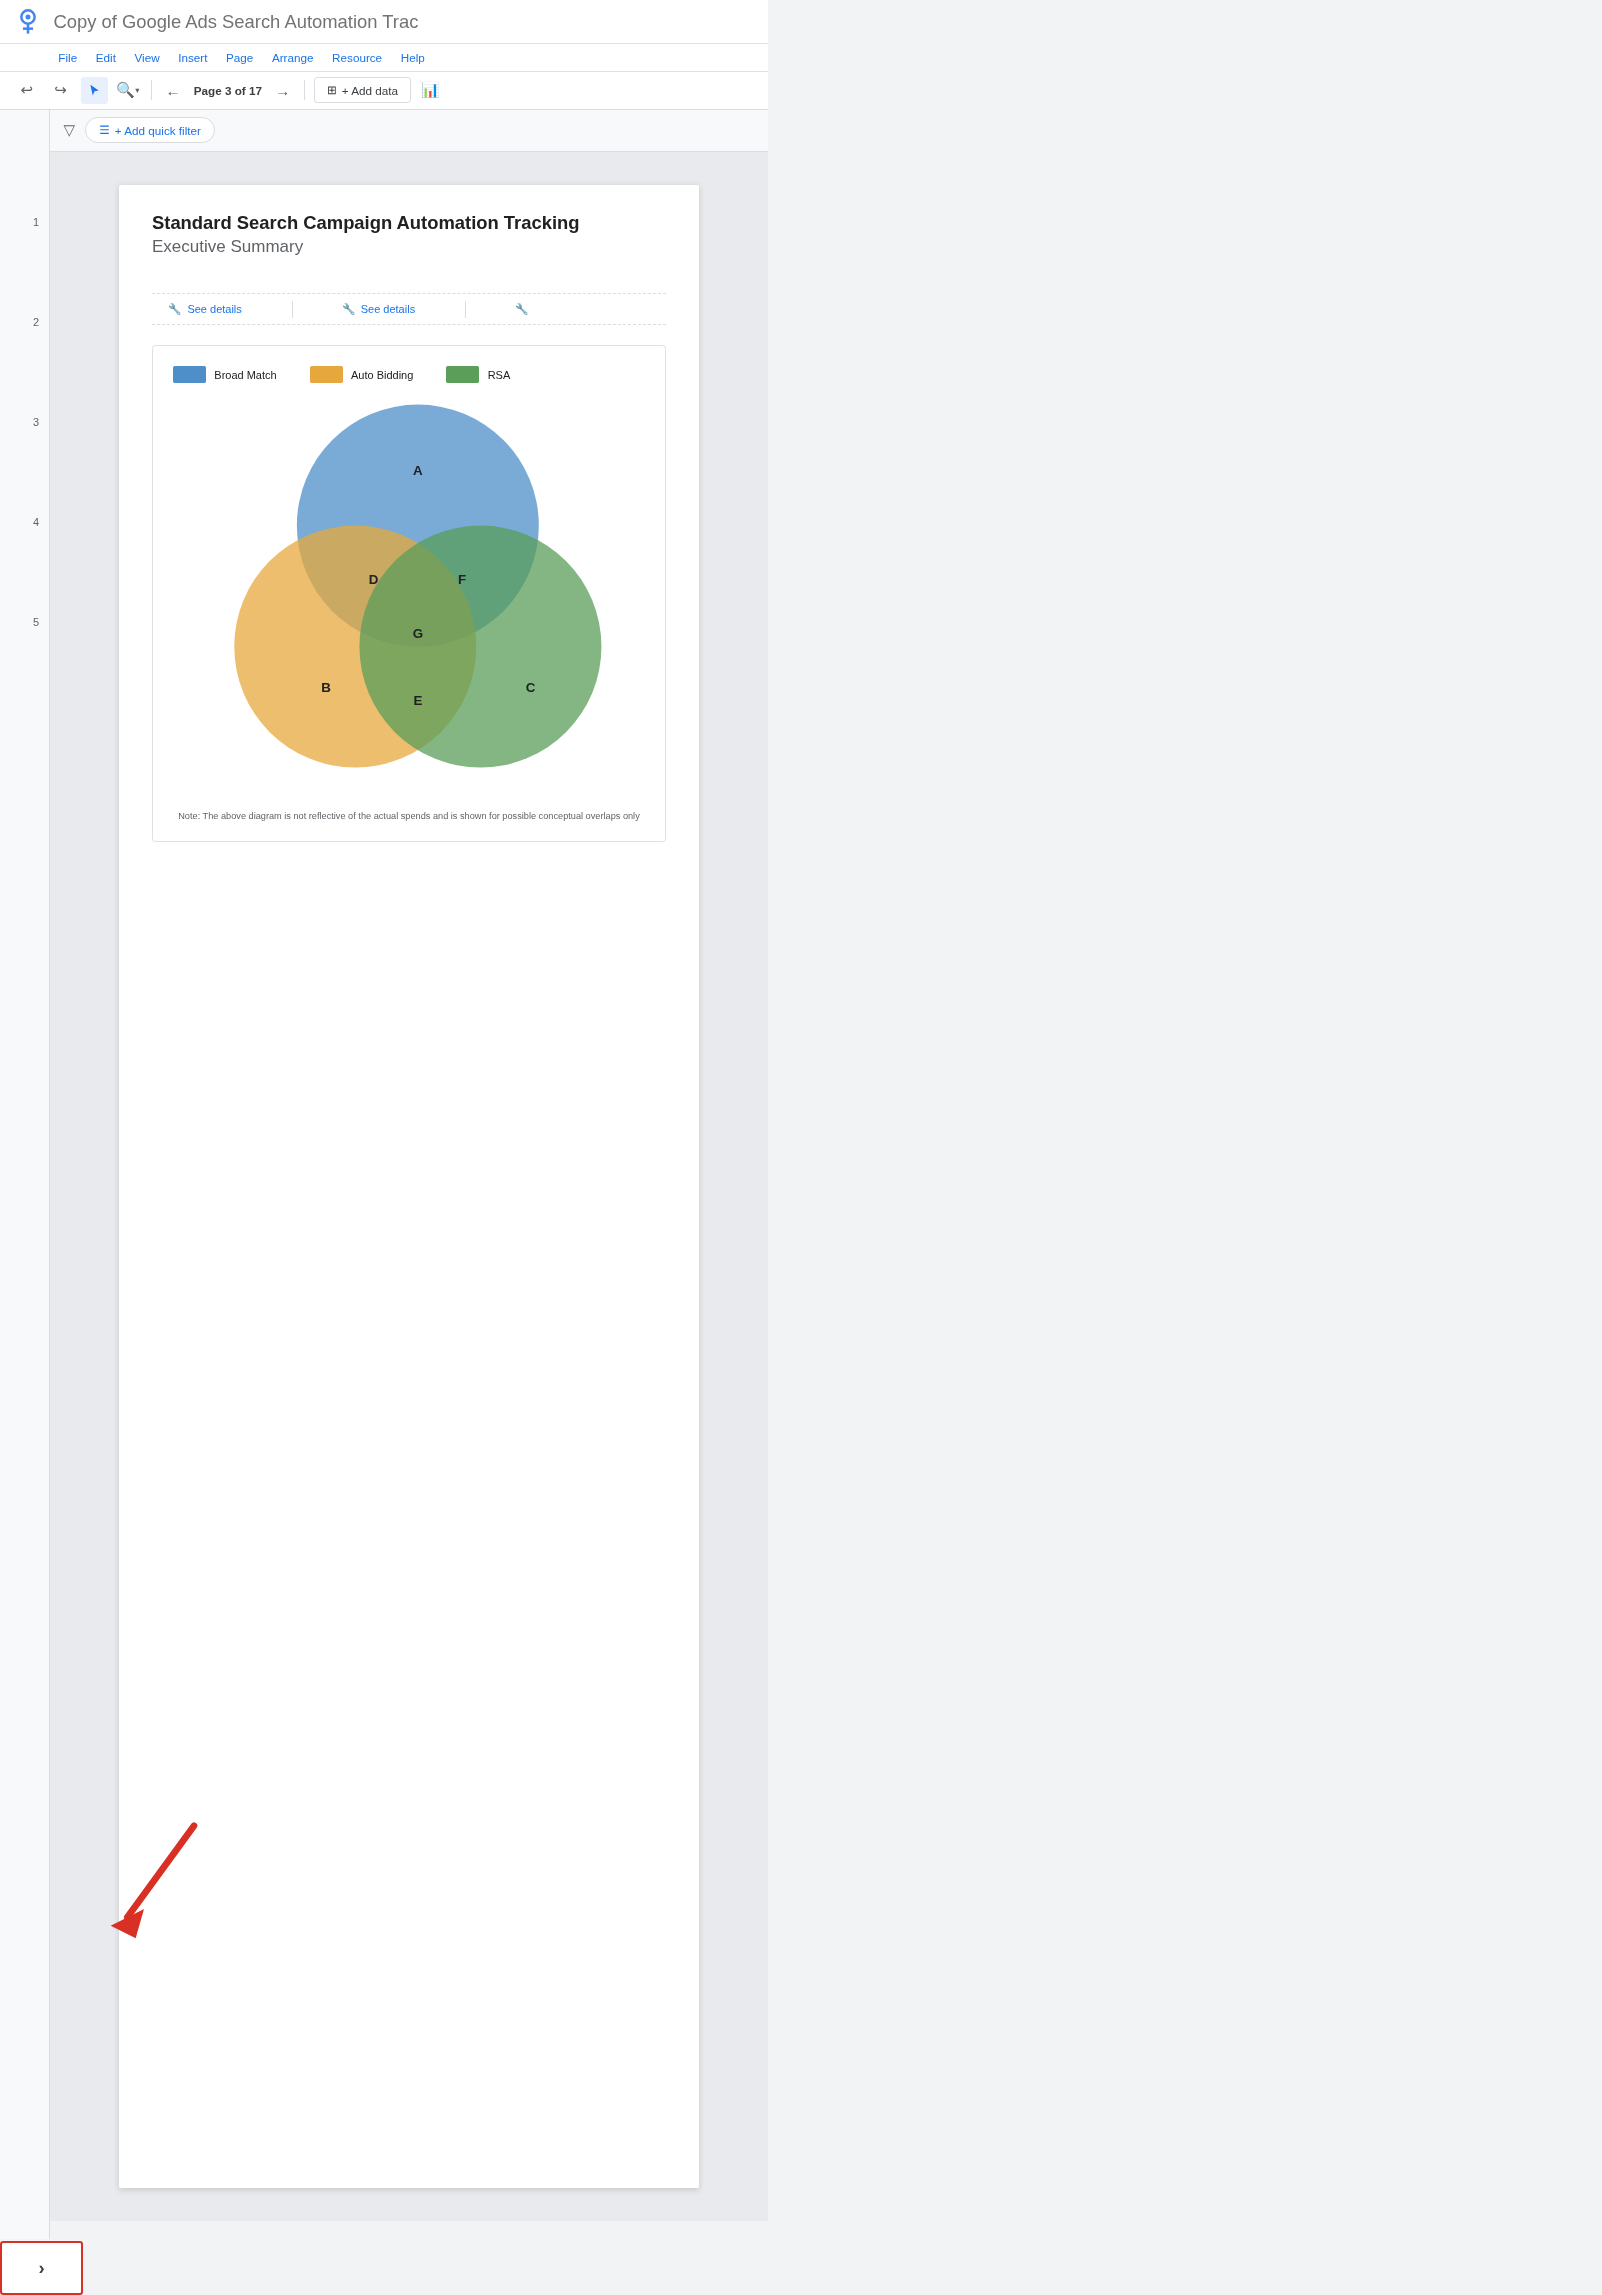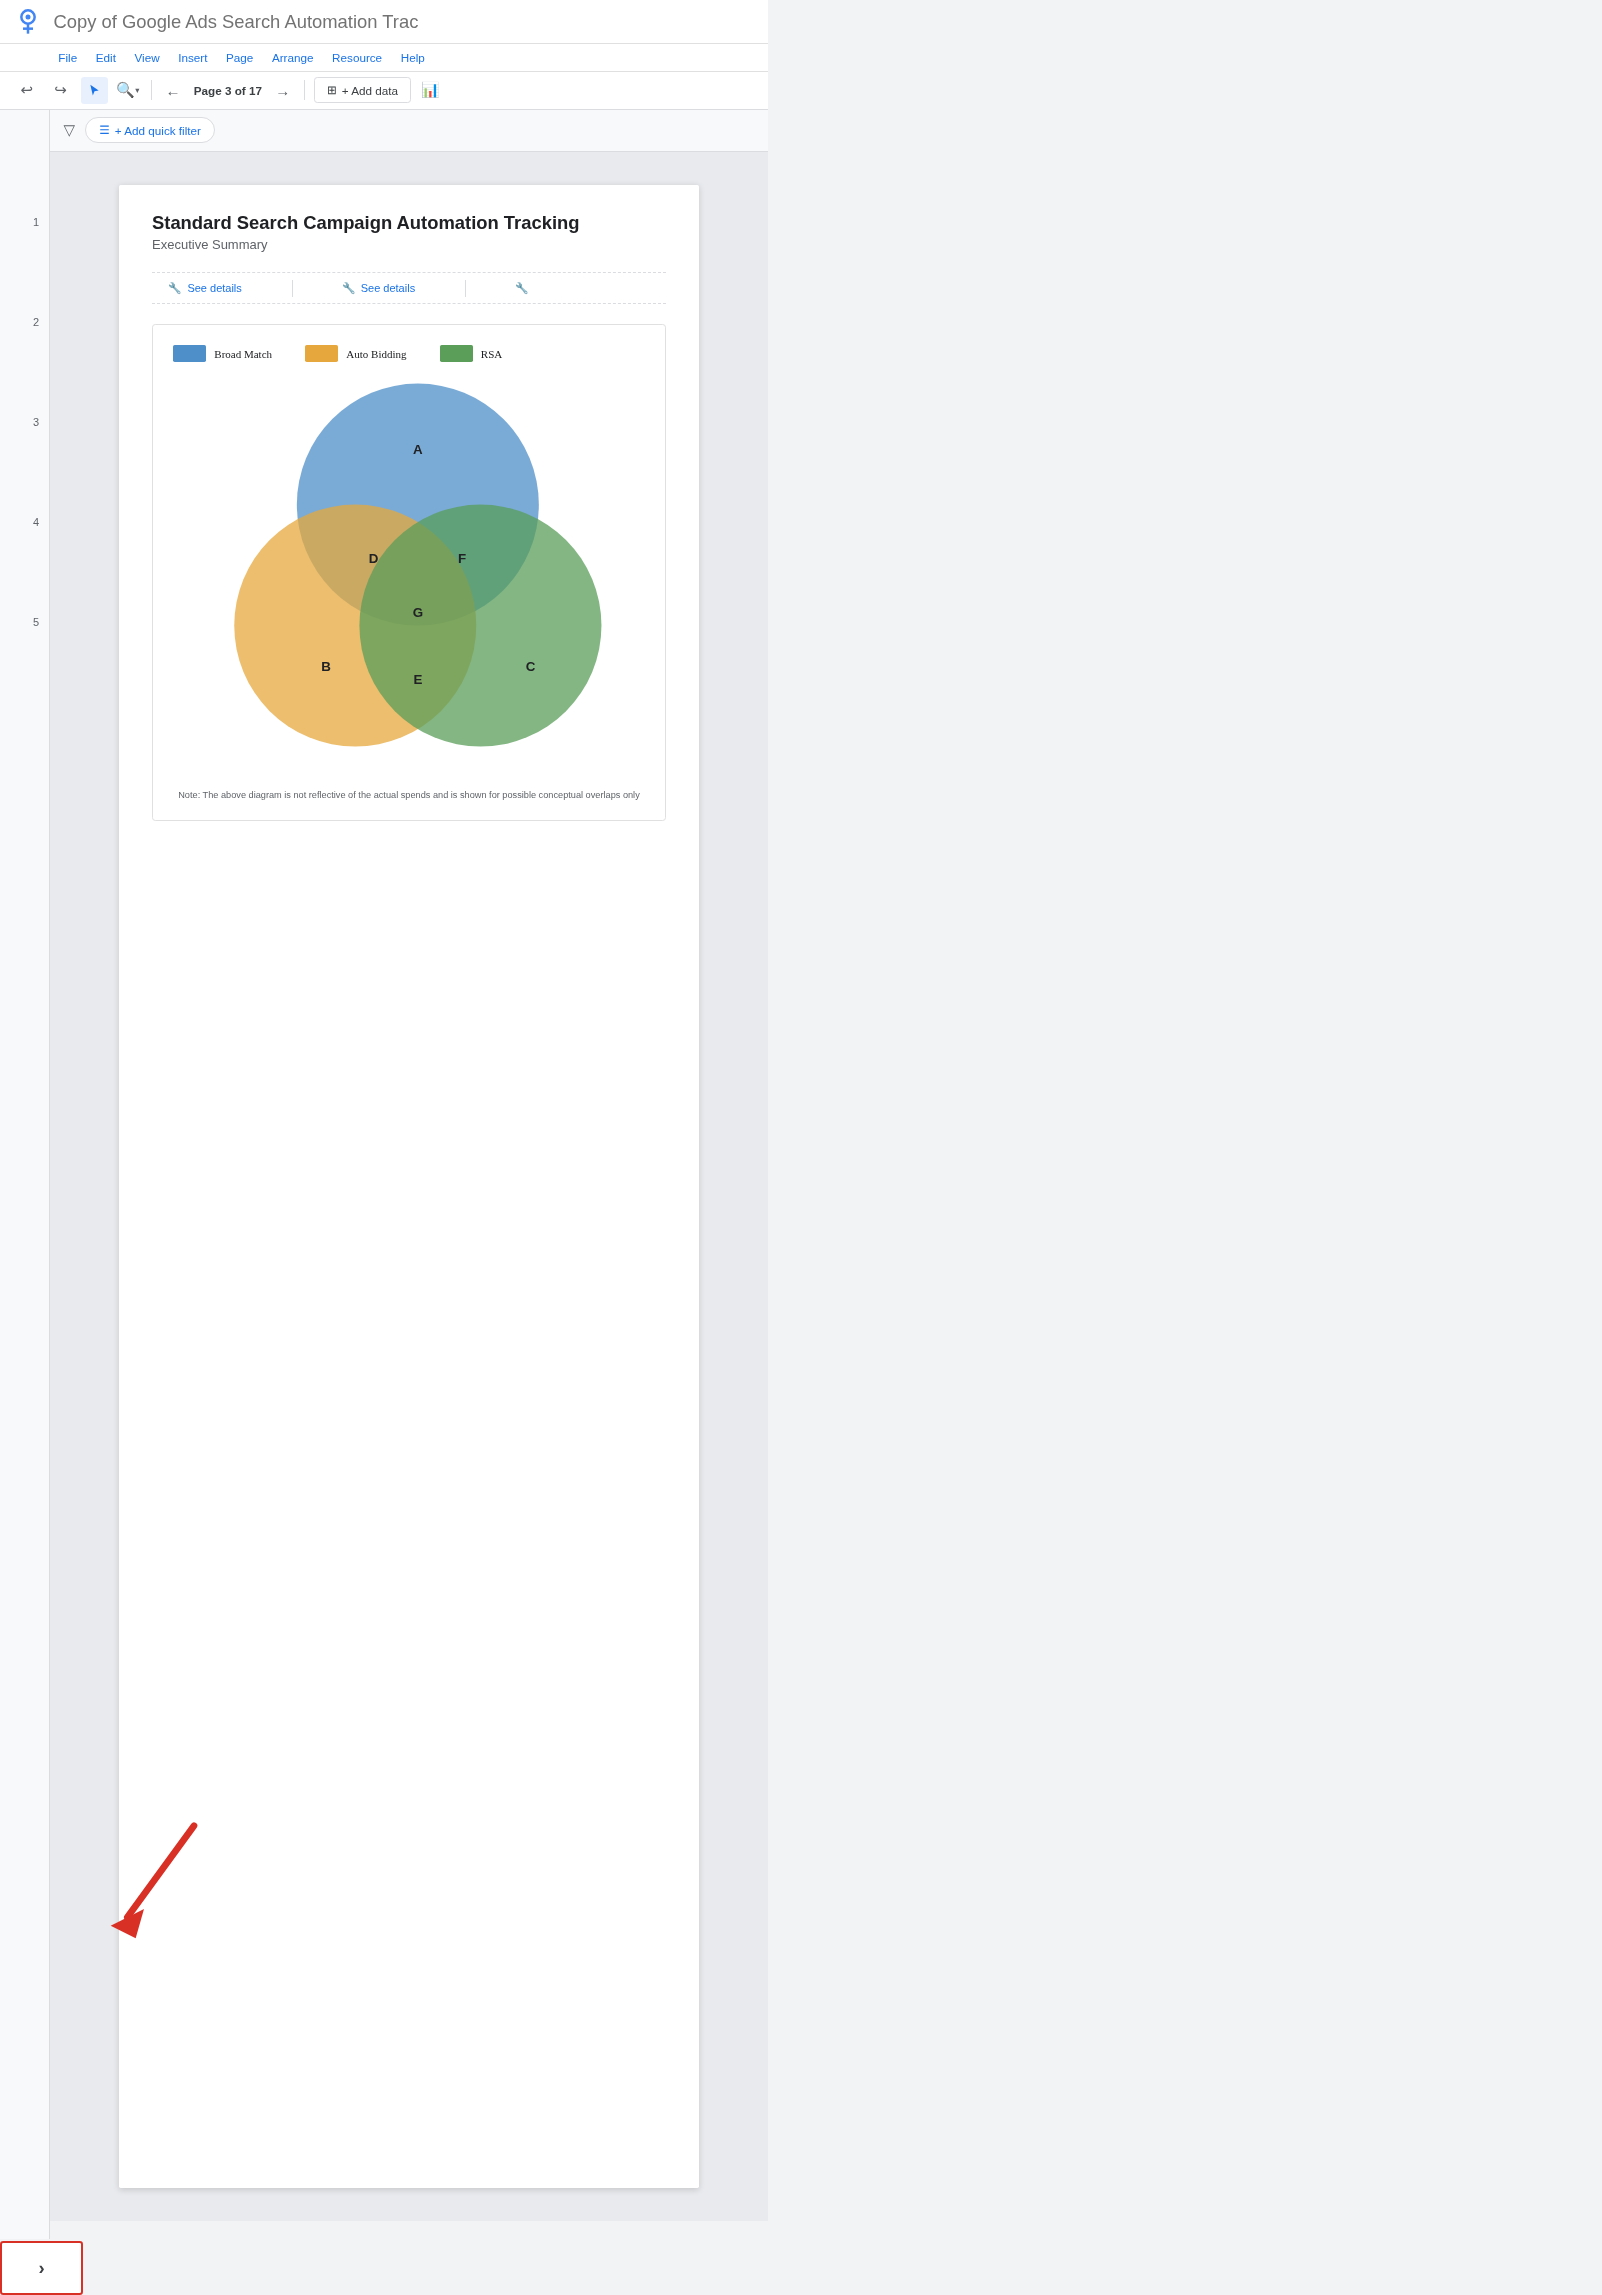--- a/index.html
+++ b/index.html
@@ -173,23 +173,23 @@
       position: relative;
     }
 
     .page-title {
       font-size: 18.4px;
       font-weight: 700;
       color: #202124;
       margin-bottom: 3.3px;
     }
     .page-subtitle {
-      font-size: 13px;
-      color: #5f6368;
-      margin-bottom: 20px;
+      font-size: 17px;
+      color: #5f6368;
+      margin-bottom: 36px;
     }
 
     
     .see-details-row {
       display: flex;
       align-items: center;
       gap: 33px;
       margin-bottom: 20px;
       border-top: 0.8px dashed #dadce0;
       border-bottom: 0.8px dashed #dadce0;
@@ -338,21 +338,21 @@
             <span>See details</span>
           </div>
           <div class="see-details-divider"></div>
           <div class="see-details-link">
             <span>🔧</span>
           </div>
         </div>
 
         <div class="venn-container">
 
-          <div style="display:flex; gap:33px; margin-bottom: 13.4px; font-family: Liberation Serif, serif;">
+          <div style="display:flex; gap:33px; margin-bottom: 13.4px;">
             <div class="legend-item">
               <div class="legend-color" style="background:#4e8fc9;"></div>
               <span>Broad Match</span>
             </div>
             <div class="legend-item">
               <div class="legend-color" style="background:#e6a83c;"></div>
               <span>Auto Bidding</span>
             </div>
             <div class="legend-item">
               <div class="legend-color" style="background:#5a9e5a;"></div>

